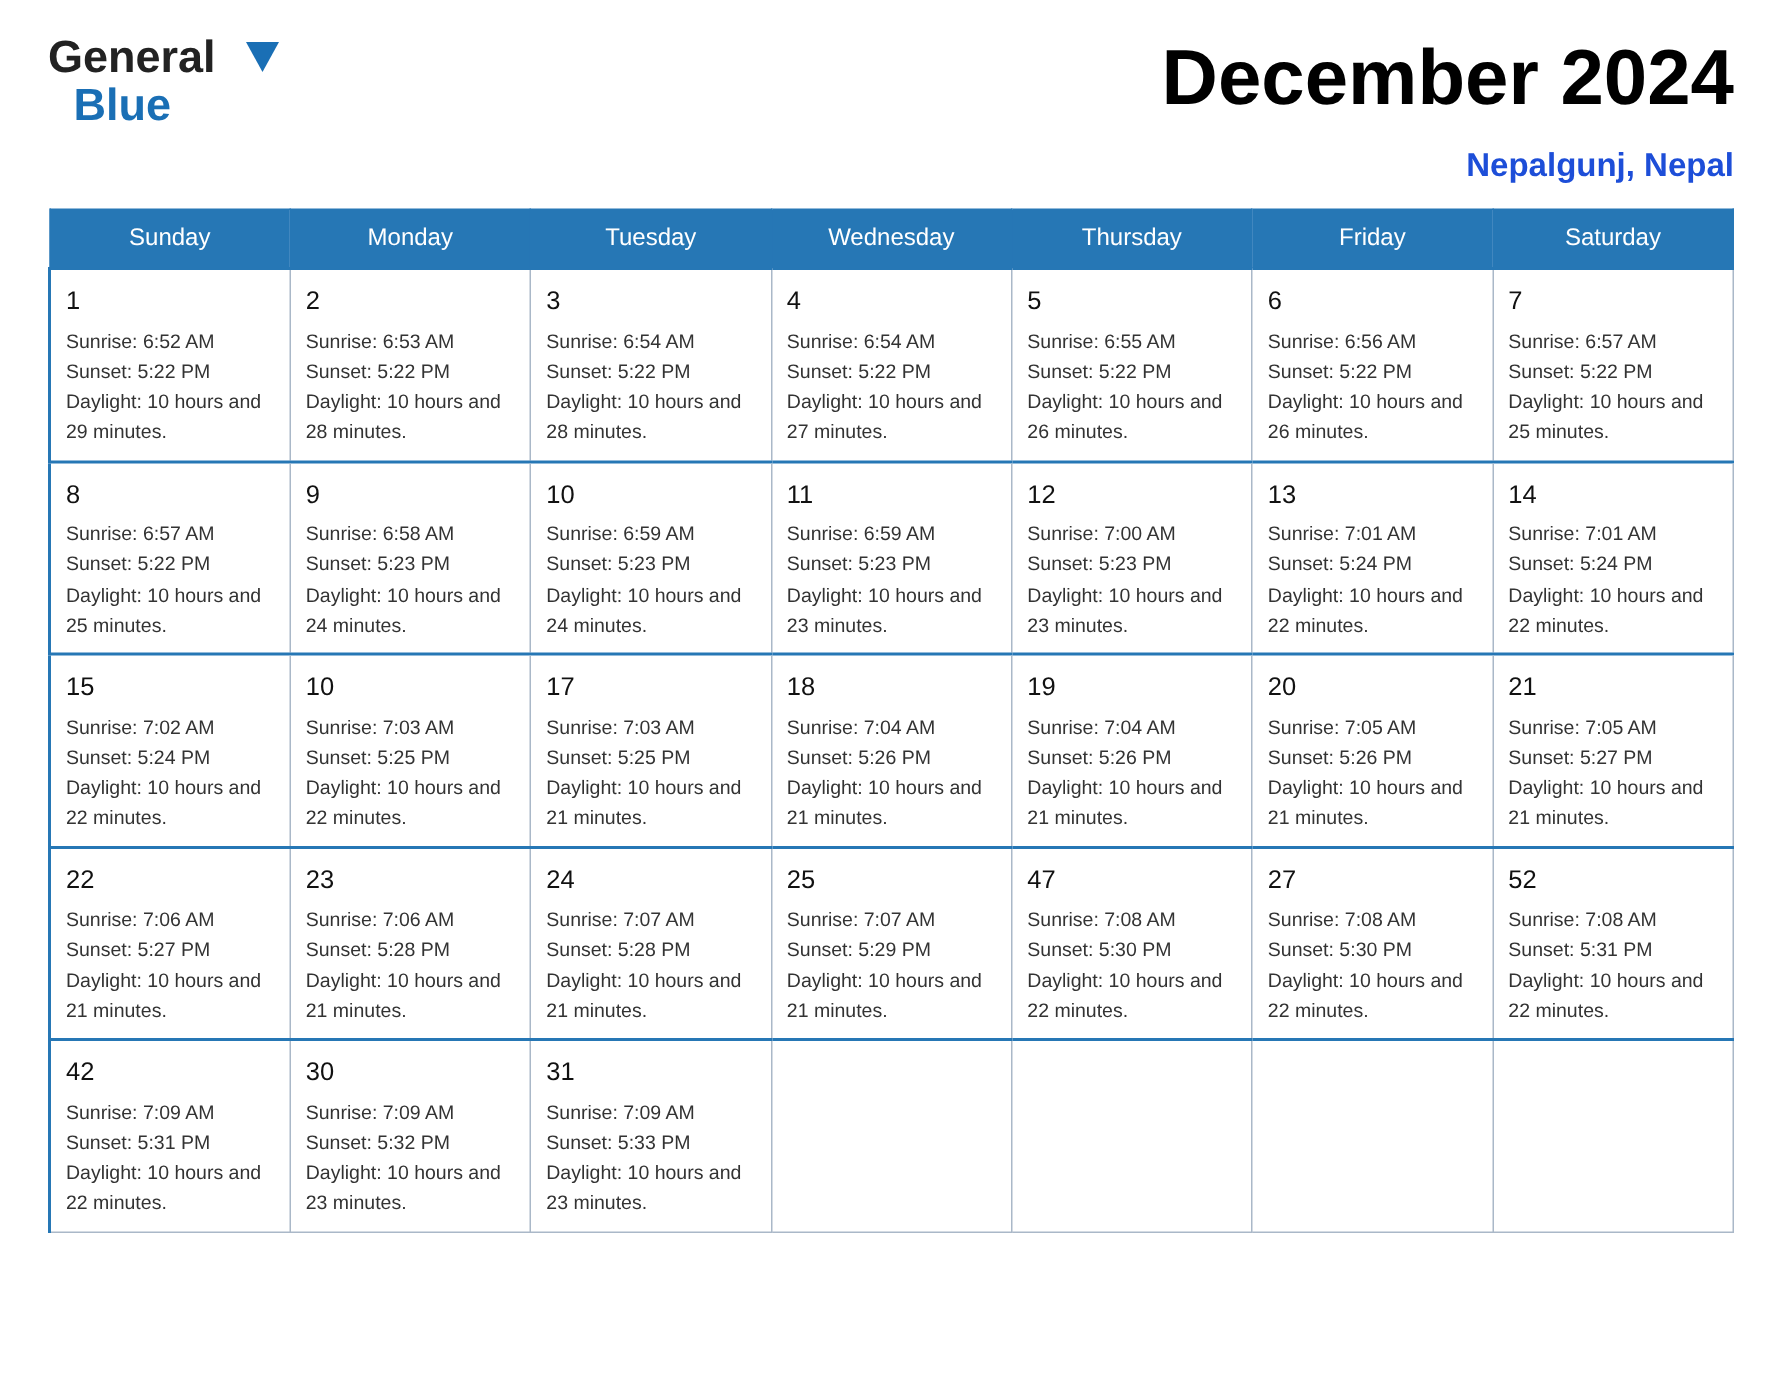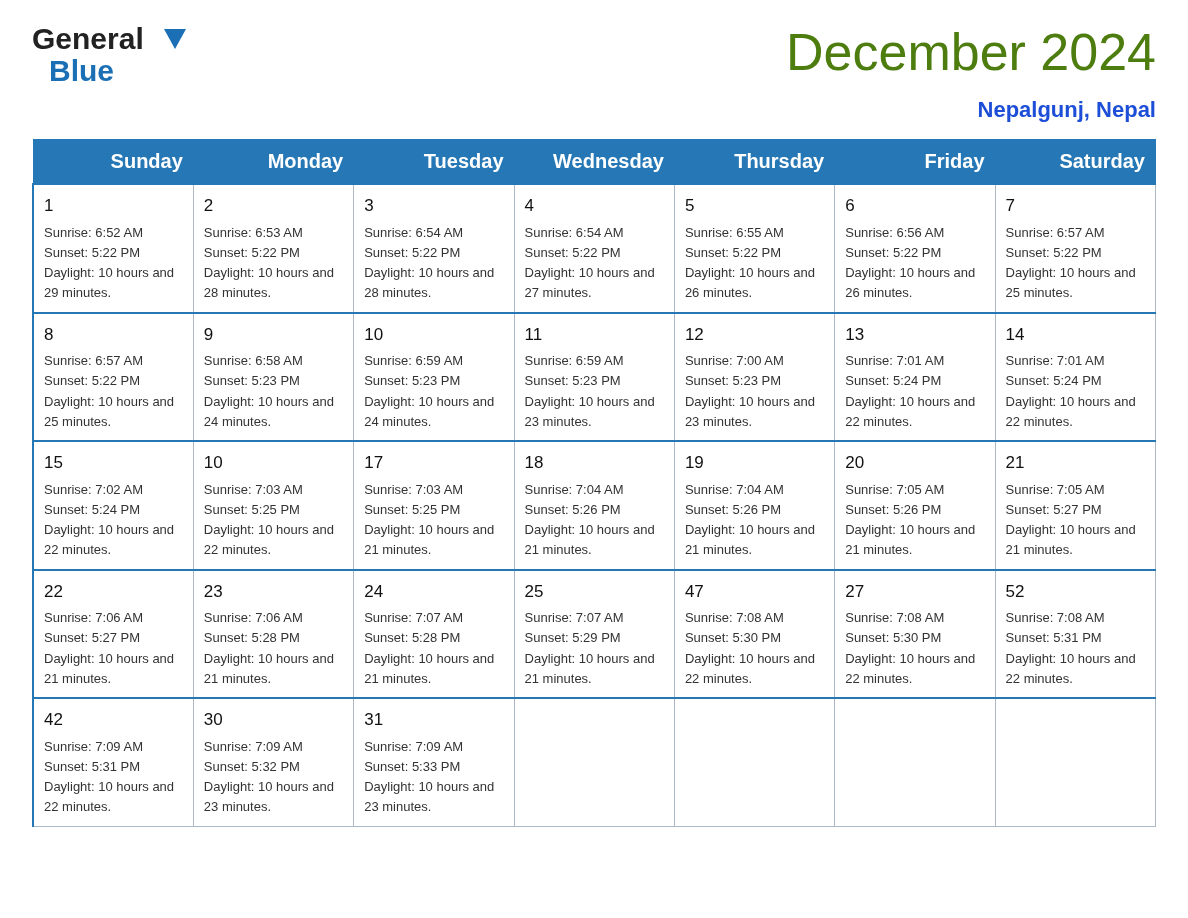--- a/index.html
+++ b/index.html
@@ -20,42 +20,42 @@
     .logo {
       display: flex;
       flex-direction: column;
       align-items: flex-start;
     }
     .title-block {
       text-align: right;
     }
     .calendar-title {
       font-size: 52px;
-      font-weight: 400;
-      color: #4d7c0f;
+      font-weight: 700;
+      color: #000000;
       line-height: 1.1;
     }
     .calendar-subtitle {
       font-size: 22px;
       color: #1d4ed8;
       margin-top: 16px;
       font-weight: bold;
     }
     .calendar {
       width: 100%;
       border-collapse: collapse;
       table-layout: fixed;
     }
     .calendar th {
       background: #2677b5;
       color: #fff;
-      font-size: 20px;
-      font-weight: bold;
+      font-size: 16px;
+      font-weight: normal;
       padding: 10px 10px;
-      text-align: right;
+      text-align: center;
       border: 1px solid #2677b5;
     }
     .calendar td {
       vertical-align: top;
       border: 1px solid #aab8c8;
       padding: 8px 10px;
       font-size: 13.5px;
       line-height: 1.5;
       min-height: 100px;
       background: #fff;

